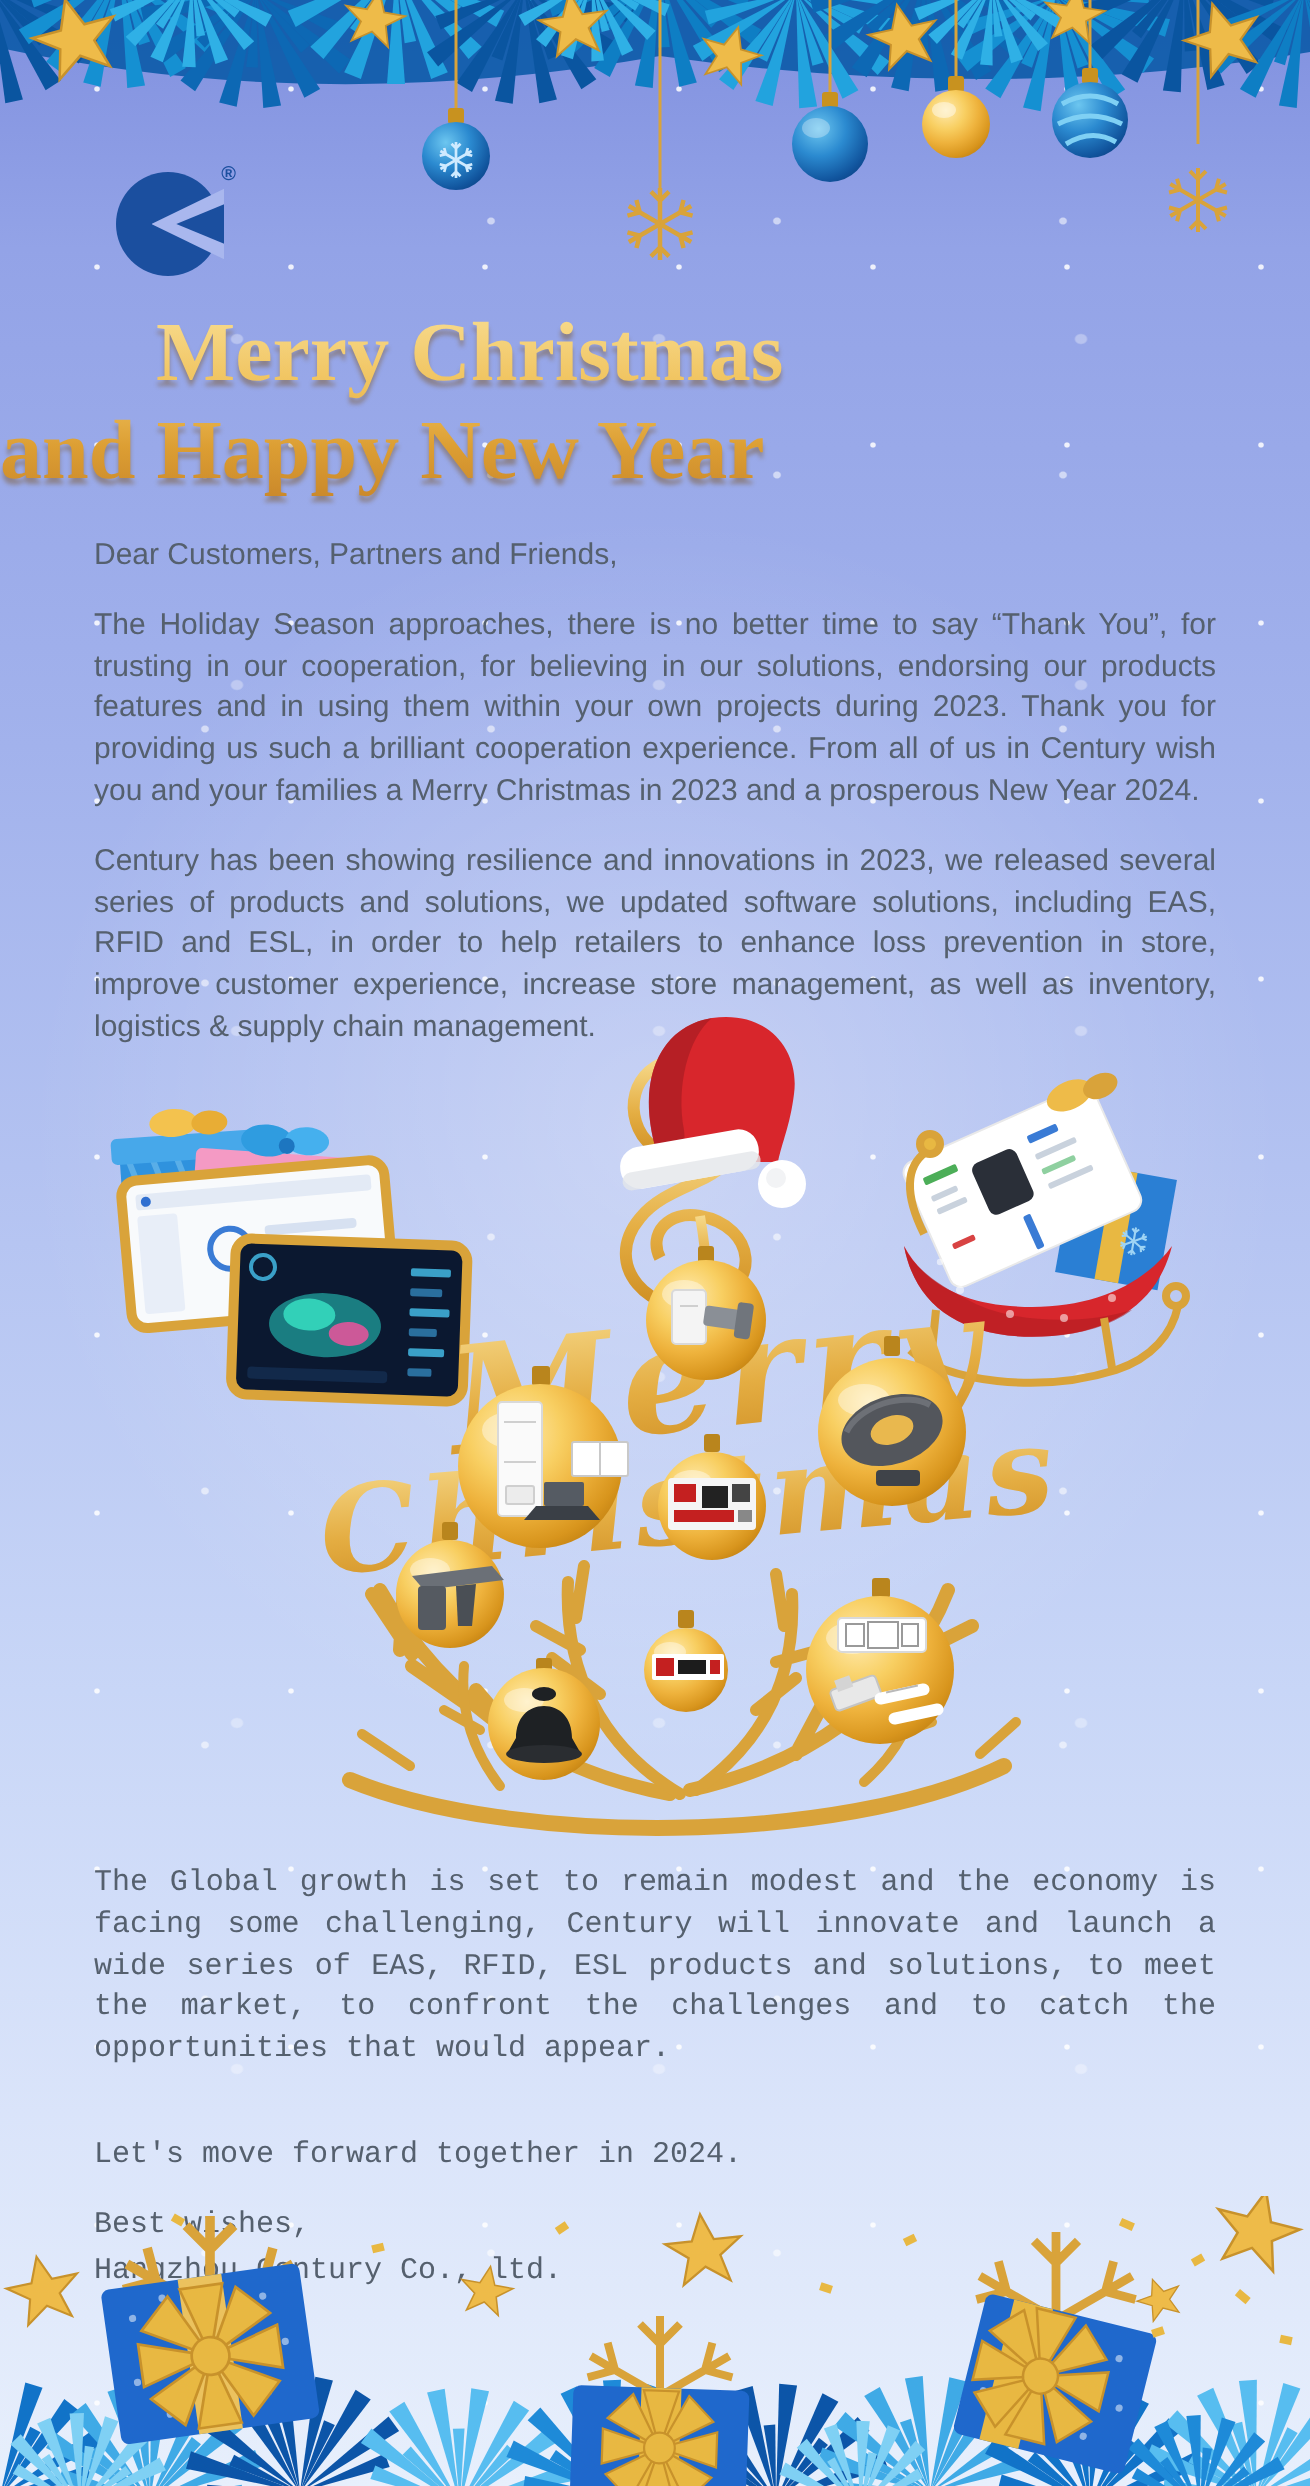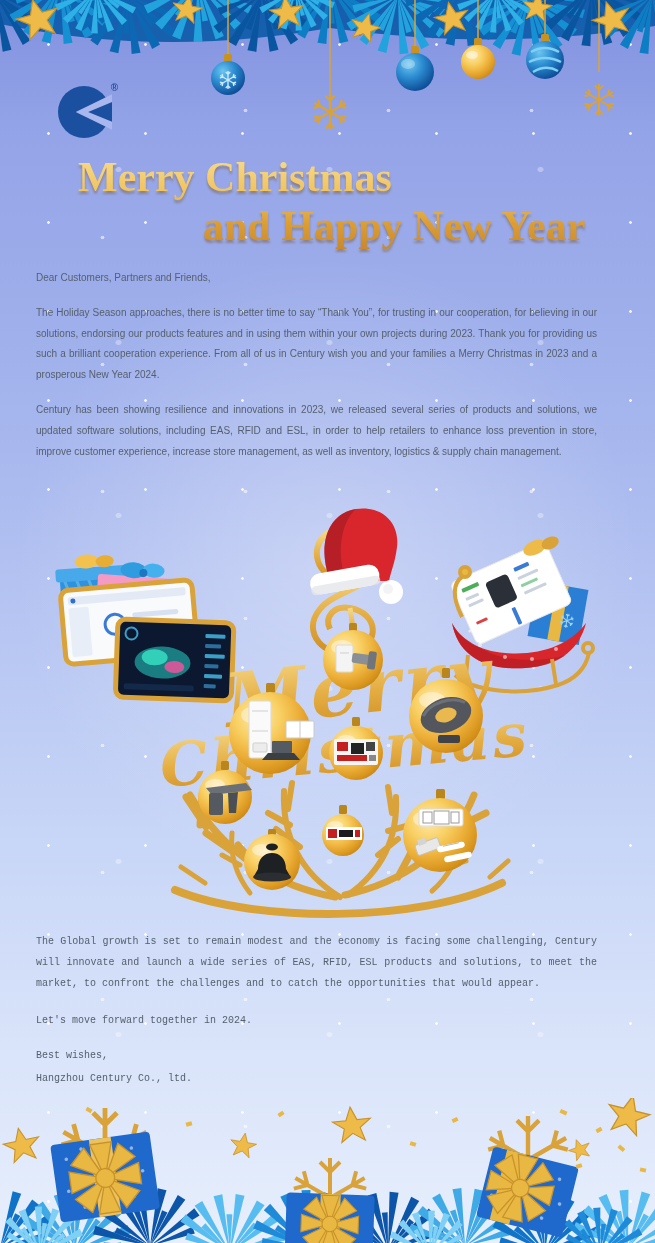--- a/index.html
+++ b/index.html
@@ -25,28 +25,28 @@
     clip-path:polygon(0 50%,100% 0,100% 100%);}
   .logo-reg{position:absolute;right:-8px;top:-4px;color:#1b4f9f;font-size:10px;font-weight:bold;}
   .logo-text{color:#1d4f9f;font-size:28px;font-weight:bold;font-style:italic;letter-spacing:1px;}
   
   .title{top:153px;left:0;width:655px;font-family:"Liberation Serif",serif;font-weight:bold;
     font-size:42px;line-height:49px;
     background:linear-gradient(180deg,#f8dd92 0%,#f0c35e 40%,#dc9e33 72%,#c9872a 100%);
     -webkit-background-clip:text;background-clip:text;color:transparent;
     filter:drop-shadow(0 3px 1px rgba(120,75,10,0.40));}
   .title .l1{margin-left:78px;}
-  .title .l2{margin-left:203px;}
+  .title .l2{}
   
-  .letter{left:36px;width:561px;color:#55606e;font-size:10px;line-height:20.8px;}
+  .letter{left:47px;width:561px;color:#55606e;font-size:15px;line-height:20.8px;}
   .letter p{margin:0 0 14px 0;text-align:justify;}
   .letter .salutation{text-align:left;}
   .letter-top{top:268px;}
   .letter-bottom{top:932px;font-family:Liberation Mono, monospace;}
-  .letter .closing{margin-top:17px;text-align:left;}
+  .letter .closing{margin-top:32px;text-align:left;}
   .letter .signoff{margin-bottom:0;text-align:left;}
   .letter .company{margin-top:2px;text-align:left;}
   svg text{user-select:none;}
 </style>
 </head>
 <body>
 
 <div class="card">
 
   <svg class="abs" style="top:0;left:0" width="655" height="150" viewBox="0 0 655 150">

